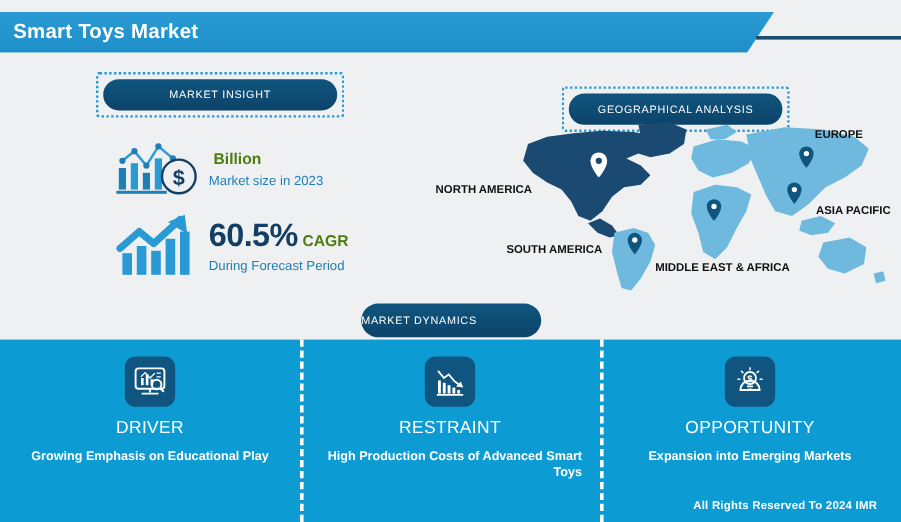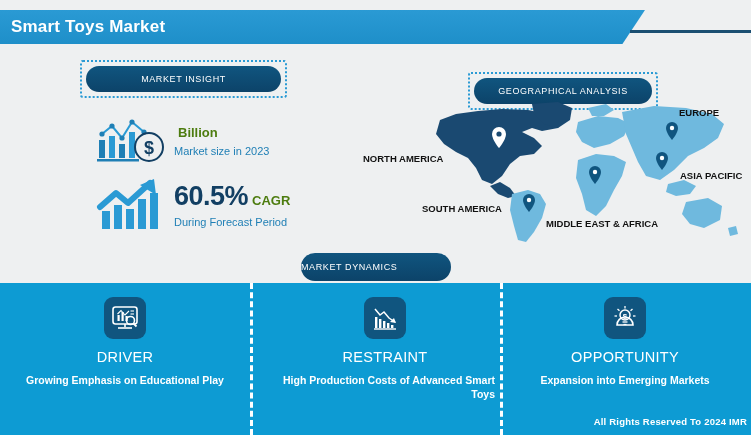--- a/index.html
+++ b/index.html
@@ -173,21 +173,21 @@
     position: absolute;
     top: 0;
     width: 250px;
     height: 152px;
     display: flex;
     flex-direction: column;
     align-items: center;
     padding-top: 14px;
   }
   #dyn-col-driver { left: 0; }
-  #dyn-col-restraint { left: 260px; }
+  #dyn-col-restraint { left: 250px; }
   #dyn-col-opportunity { left: 500px; }
 
   .dyn-icon-box {
     width: 42px; height: 42px;
     background: #10557f;
     border-radius: 9px;
     display: flex;
     align-items: center;
     justify-content: center;
   }
@@ -203,21 +203,21 @@
     font-size: 10.5px;
     font-weight: bold;
     text-align: right;
     line-height: 1.35;
     max-width: 220px;
   }
 
   
   .footer-text {
     position: absolute;
-    right: 4px; bottom: 8px;
+    right: 20px; bottom: 8px;
     color: #ffffff;
     font-size: 9.5px;
     font-weight: bold;
     letter-spacing: 0.2px;
   }
 </style>
 </head>
 <body>
 
 <div class="page">

